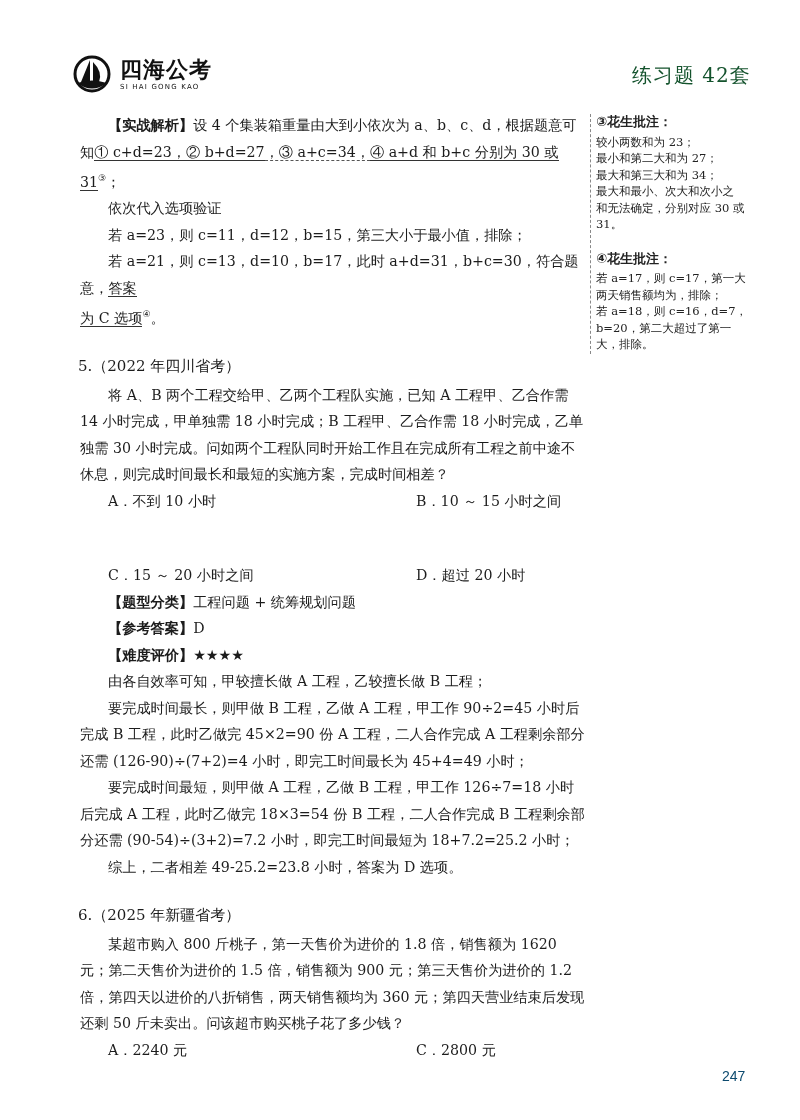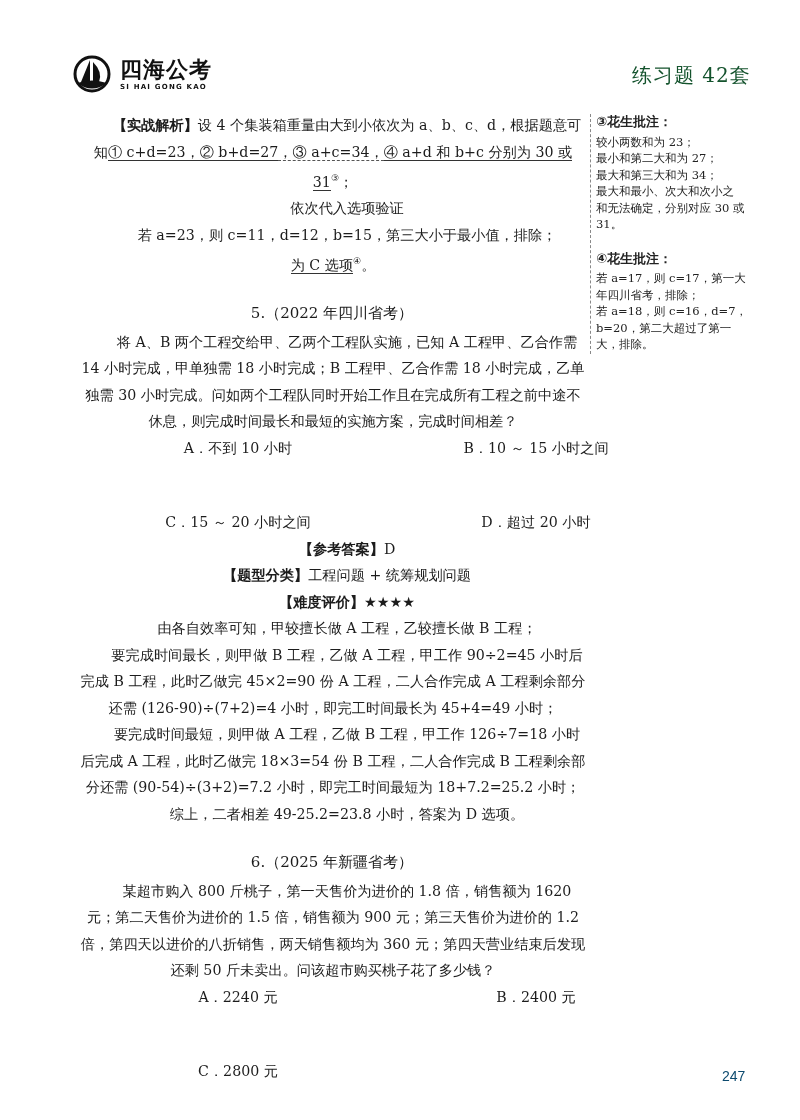--- a/index.html
+++ b/index.html
@@ -3,23 +3,23 @@
 <meta charset="utf-8">
 <style>
   html, body { margin:0; padding:0; background:#fff; }
   body { width:800px; height:1120px; position:relative; overflow:hidden;
          font-family:"DejaVu Serif", "Liberation Serif", serif; color:#1c1c1c; }
   .header { position:absolute; left:0; top:0; width:800px; height:105px; }
   .logo { position:absolute; left:72px; top:54px; display:flex; align-items:center; }
   .logo-mark { width:40px; height:40px; }
   .logo-text { margin-left:8px; display:flex; flex-direction:column; }
   .logo-cn { font-family:"DejaVu Sans", sans-serif; font-weight:bold; font-size:22px; letter-spacing:1px; line-height:24px; color:#111; }
-  .logo-en { font-family:"DejaVu Sans", sans-serif; font-weight:bold; font-size:7px; letter-spacing:1.2px; color:#111; margin-top:1px; }
+  .logo-en { font-family:"DejaVu Sans", sans-serif; font-weight:normal; font-size:7px; letter-spacing:1.2px; color:#111; margin-top:1px; }
   .set-title { position:absolute; left:632px; top:62px; font-family:"DejaVu Serif", serif; font-size:20px; color:#14532d; letter-spacing:1px; }
-  .main { position:absolute; left:80px; top:112px; width:506px; font-size:14.2px; line-height:26.5px;text-align:center; }
+  .main { position:absolute; left:80px; top:112px; width:506px; font-size:14.2px; line-height:26.5px; }
   .p { margin:0; }
   .ind { text-indent:28px; }
   .gap { height:22px; }
   .qhead { font-size:15px; margin:0 0 2px -2px; }
   .opts { display:grid; grid-template-columns:260px 240px; padding-left:28px;gap:48px; }
   .tag { font-weight:bold; }
   .u { border-bottom:1px solid #333; }
   .ud { border-bottom:1px dashed #555; }
   sup { font-size:9px; }
   .side { position:absolute; left:596px; top:114px; width:200px; font-size:11.5px; line-height:16.5px; color:#222; }
@@ -45,65 +45,65 @@
     </div>
   </div>
   <div class="set-title">练习题 42套</div>
 </div>
 
 <div class="main">
   <p class="p ind"><span class="tag">【实战解析】</span><span>设 4 个集装箱重量由大到小依次为 a、b、c、d，根据题意可</span></p>
   <p class="p"><span>知</span><span class="u">① c+d=23，② b+d=27</span><span class="ud">，③ a+c=34，</span><span class="u">④ a+d 和 b+c 分别为 30 或 31</span><sup>③</sup><span>；</span></p>
   <p class="p ind">依次代入选项验证</p>
   <p class="p ind">若 a=23，则 c=11，d=12，b=15，第三大小于最小值，排除；</p>
+  <p class="p ind"><span>若 a=21，则 c=13，d=10，b=17，此时 a+d=31，b+c=30，符合题意，</span><span class="u">答案</span></p>
   <p class="p"><span class="u">为 C 选项</span><sup>④</sup><span>。</span></p>
 
   <div class="gap"></div>
 
   <p class="p qhead">5.（2022 年四川省考）</p>
   <p class="p ind">将 A、B 两个工程交给甲、乙两个工程队实施，已知 A 工程甲、乙合作需 14 小时完成，甲单独需 18 小时完成；B 工程甲、乙合作需 18 小时完成，乙单独需 30 小时完成。问如两个工程队同时开始工作且在完成所有工程之前中途不休息，则完成时间最长和最短的实施方案，完成时间相差？</p>
   <div class="opts">
     <span>A．不到 10 小时</span>
     <span>B．10 ～ 15 小时之间</span>
     <span>C．15 ～ 20 小时之间</span>
     <span>D．超过 20 小时</span>
   </div>
+  <p class="p ind"><span class="tag">【题型分类】</span><span>工程问题 + 统筹规划问题</span></p>
   <p class="p ind"><span class="tag">【参考答案】</span><span>D</span></p>
-  <p class="p ind"><span class="tag">【题型分类】</span><span>工程问题 + 统筹规划问题</span></p>
   <p class="p ind"><span class="tag">【难度评价】</span><span>★★★★</span></p>
   <p class="p ind">由各自效率可知，甲较擅长做 A 工程，乙较擅长做 B 工程；</p>
   <p class="p ind">要完成时间最长，则甲做 B 工程，乙做 A 工程，甲工作 90÷2=45 小时后完成 B 工程，此时乙做完 45×2=90 份 A 工程，二人合作完成 A 工程剩余部分还需 (126-90)÷(7+2)=4 小时，即完工时间最长为 45+4=49 小时；</p>
   <p class="p ind">要完成时间最短，则甲做 A 工程，乙做 B 工程，甲工作 126÷7=18 小时后完成 A 工程，此时乙做完 18×3=54 份 B 工程，二人合作完成 B 工程剩余部分还需 (90-54)÷(3+2)=7.2 小时，即完工时间最短为 18+7.2=25.2 小时；</p>
   <p class="p ind">综上，二者相差 49-25.2=23.8 小时，答案为 D 选项。</p>
 
   <div class="gap"></div>
 
   <p class="p qhead">6.（2025 年新疆省考）</p>
   <p class="p ind">某超市购入 800 斤桃子，第一天售价为进价的 1.8 倍，销售额为 1620 元；第二天售价为进价的 1.5 倍，销售额为 900 元；第三天售价为进价的 1.2 倍，第四天以进价的八折销售，两天销售额均为 360 元；第四天营业结束后发现还剩 50 斤未卖出。问该超市购买桃子花了多少钱？</p>
   <div class="opts">
     <span>A．2240 元</span>
-    <span>B．2400 元</span>
     <span>C．2800 元</span>
   </div>
 </div>
 
 <div class="side">
   <div class="vline"></div>
   <div class="note">
     <div class="note-title">③花生批注：</div>
     <div>较小两数和为 23；</div>
     <div>最小和第二大和为 27；</div>
     <div>最大和第三大和为 34；</div>
     <div>最大和最小、次大和次小之</div>
     <div>和无法确定，分别对应 30 或</div>
     <div>31。</div>
   </div>
   <div class="note">
     <div class="note-title">④花生批注：</div>
     <div>若 a=17，则 c=17，第一大</div>
-    <div>年四川省考，排除；</div>
+    <div>两天销售额均为，排除；</div>
     <div>若 a=18，则 c=16，d=7，</div>
     <div>b=20，第二大超过了第一</div>
     <div>大，排除。</div>
   </div>
 </div>
 
 <div class="page-num">247</div>
 
 </body></html>

